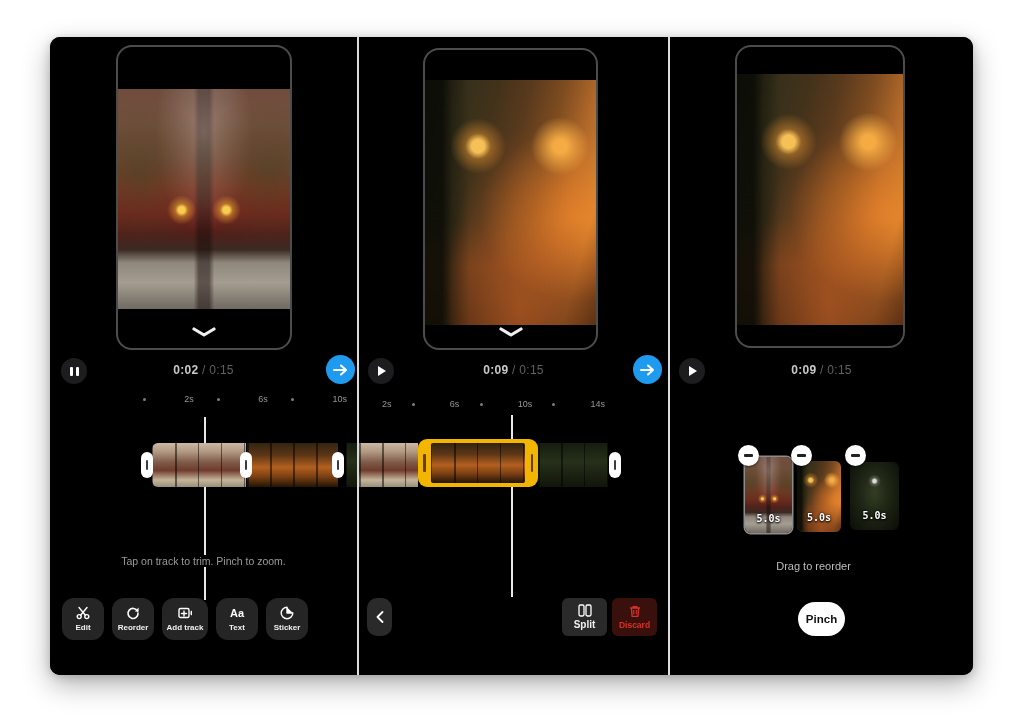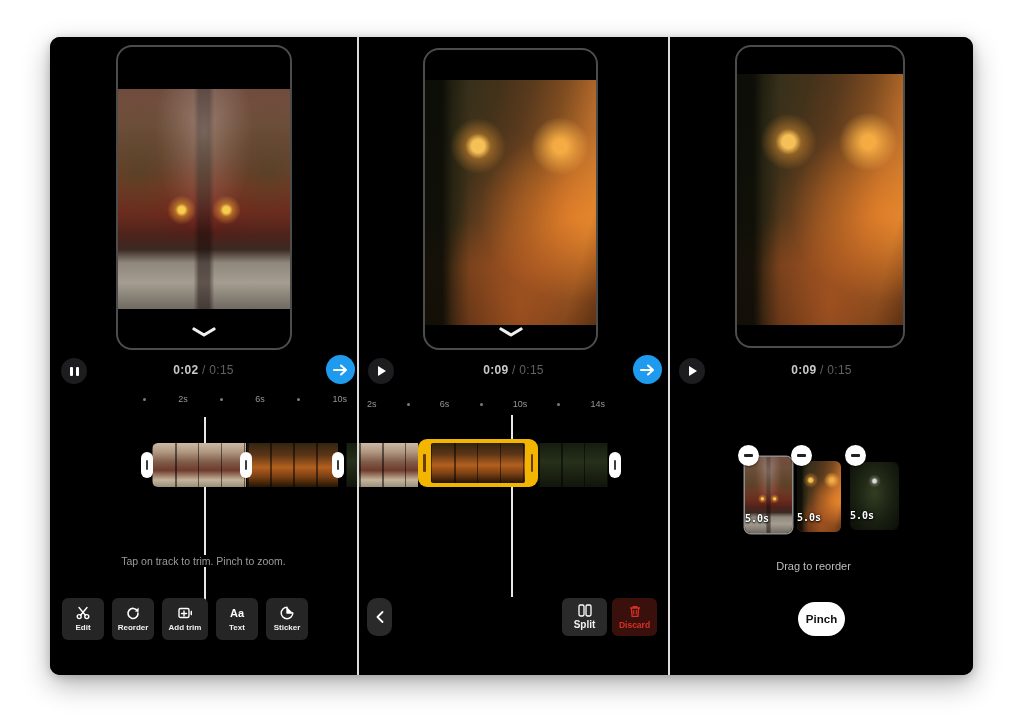--- a/index.html
+++ b/index.html
@@ -58,21 +58,21 @@
 
   .next-btn { position:absolute; top:318px; width:29px; height:29px; border-radius:50%;
     display:flex; align-items:center; justify-content:center; }
   .p1 .next-btn { left:276px; } .p2 .next-btn { left:274px; }
 
   
   .ruler { position:absolute; display:flex; justify-content:space-between; align-items:center; height:12px; }
   .p1 .ruler { left:93px; top:356px; width:204px; }
   .p2 .ruler { left:8px; top:361px; width:238px; }
   .ruler .dot { width:3px; height:3px; border-radius:50%; background:#7d7d7d; }
-  .ruler .lab { font-size:9px; color:#969696; }
+  .ruler .lab { font-size:9px; color:#969696;margin-left:15px; }
 
   
   .playhead { position:absolute; width:1.5px; background:#e8e8e8; }
   .p1 .playhead { left:154px; top:380px; height:183px; }
   .p2 .playhead { left:152px; top:378px; height:182px; }
 
   .clip { position:absolute; top:406px; height:44px;
     background-size:auto, auto; }
   .strip { background-image:
       repeating-linear-gradient(90deg, rgba(0,0,0,.5) 0 1.5px, rgba(0,0,0,0) 1.5px 23px),
@@ -87,21 +87,21 @@
 
   .handle { position:absolute; top:415px; width:12px; height:26px; background:#fff; border-radius:6px; z-index:3;
     display:flex; align-items:center; justify-content:center; }
   .handle i { display:block; width:2px; height:10px; background:#3c3c3c; border-radius:1px; }
 
   .hint { position:absolute; top:514px; left:0; right:0; text-align:center; z-index:4; }
   .hint span { background:#000; color:#9a9a9a; font-size:10.5px; padding:0 6px;margin-top:8px; }
 
   
   .toolbar { position:absolute; left:12px; top:561px; display:flex; gap:8px; }
-  .tbtn { width:42px; height:42px; background:#252525; border-radius:6px; color:#fff;
+  .tbtn { width:42px; height:42px; background:#252525; border-radius:12px; color:#fff;
     display:flex; flex-direction:column; align-items:center; justify-content:center; gap:3px; }
   .tbtn.wide { width:46px; }
   .tbtn .lbl { font-size:8px; font-weight:bold; color:#f1f1f1; white-space:nowrap; }
   .tbtn .ic { height:14px; display:flex; align-items:center; justify-content:center; }
   .aa { font-size:11px; font-weight:bold; color:#fff; line-height:14px; }
 
   
   .p2 .clip-first { left:0; width:59px; top:406px; }
   .sel-frame { position:absolute; left:59px; top:402px; width:120px; height:48px;
     background:#f2b600; border-radius:9px; z-index:2; }
@@ -120,21 +120,21 @@
   .split-btn .lbl { font-size:10px; font-weight:bold; color:#f1f1f1; }
   .discard-btn { left:253px; background:#3a100d; }
   .discard-btn .lbl { font-size:8.5px; font-weight:bold; color:#d93025; }
 
   
   .card { position:absolute; border-radius:6px; overflow:hidden; }
   .card.c1 { left:75px; top:420px; width:47px; height:76px; box-shadow:0 0 0 1.5px rgba(255,255,255,.55), 0 3px 8px rgba(0,0,0,.6); }
   .card.c2 { left:127px; top:424px; width:44px; height:71px; }
   .card.c3 { left:180px; top:425px; width:49px; height:68px; }
   .card .fill { position:absolute; inset:0; }
-  .dur { position:absolute; left:0; right:0; bottom:9px; 
+  .dur { position:absolute; left:0; right:0; bottom:9px; text-align:center;
     font-family:"DejaVu Sans Mono", monospace; font-size:10px; font-weight:bold; color:#fff;
     text-shadow:0 1px 2px #000, 0 0 3px #000; }
   .minus-badge { position:absolute; width:21px; height:21px; border-radius:50%; background:#fff;
     display:flex; align-items:center; justify-content:center; z-index:5; box-shadow:0 1px 2px rgba(0,0,0,.5); }
   .minus-badge i { display:block; width:9px; height:2.5px; background:#202124; border-radius:1px; }
   .mb1 { left:68px; top:408px; } .mb2 { left:121px; top:408px; } .mb3 { left:175px; top:408px; }
 
   .drag-hint { position:absolute; top:523px; left:0; right:16px; text-align:center; color:#bdbdbd; font-size:11px; }
   .done-btn { position:absolute; left:128px; top:565px; width:47px; height:34px; background:#fff;
     border-radius:17px; display:flex; align-items:center; justify-content:center; }
@@ -216,21 +216,21 @@
         <span class="lbl">Reorder</span>
       </div>
       <div class="tbtn wide">
         <span class="ic">
           <svg width="15" height="14" viewBox="0 0 15 14">
               <rect x="1" y="2.5" width="10" height="9" rx="1.6" fill="none" stroke="#fff" stroke-width="1.4"></rect>
               <path d="M6 5v5M3.5 7.5h5" stroke="#fff" stroke-width="1.4" stroke-linecap="round"></path>
               <path d="M12.5 5.5 14 4.6v4.8l-1.5-.9z" fill="#fff"></path>
             </svg>
         </span>
-        <span class="lbl">Add trim</span>
+        <span class="lbl">Add track</span>
       </div>
       <div class="tbtn">
         <span class="ic">
             <span class="aa">Aa</span>
           </span>
         <span class="lbl">Text</span>
       </div>
       <div class="tbtn">
         <span class="ic">
           <svg width="14" height="14" viewBox="0 0 14 14">

